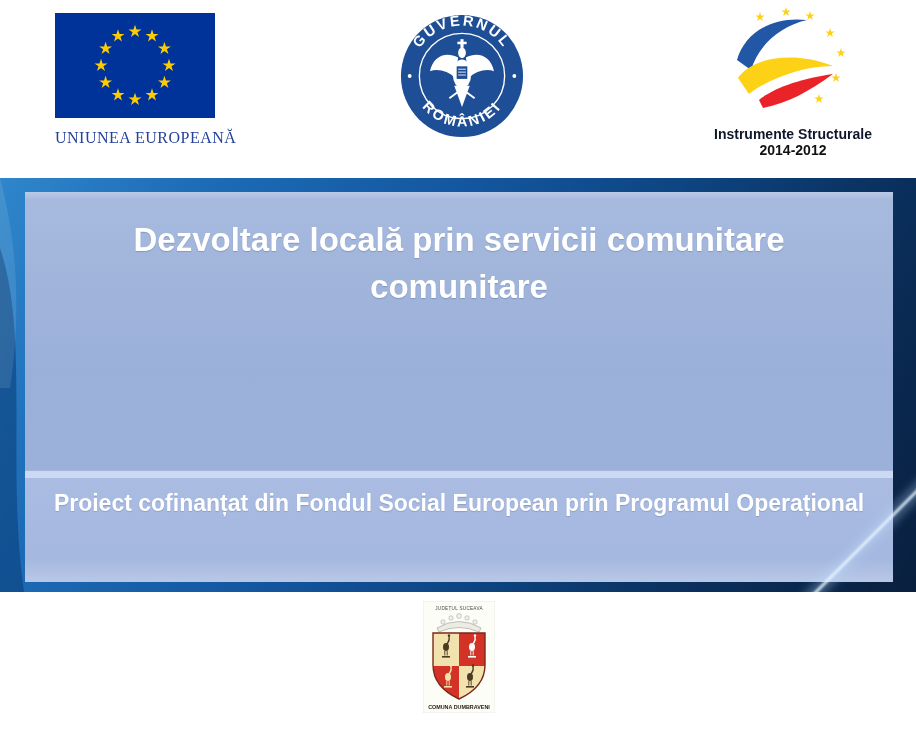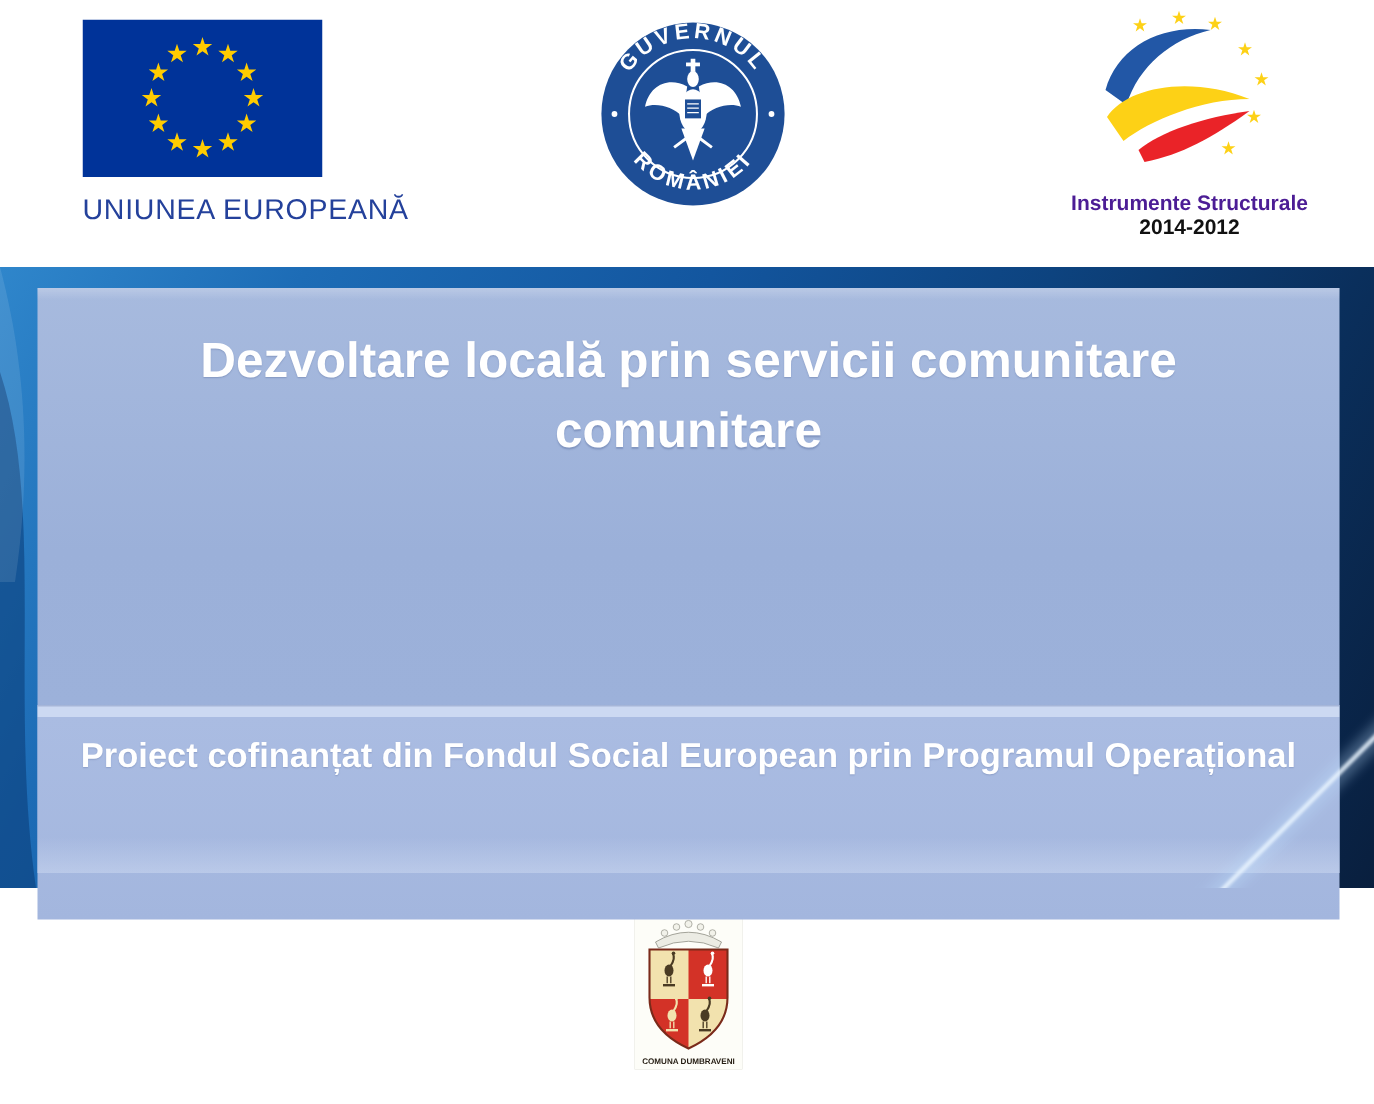--- a/index.html
+++ b/index.html
@@ -3,27 +3,27 @@
 <meta charset="utf-8">
 <style>
   html,body{margin:0;padding:0;background:#fff;}
   .stage{position:relative;width:916px;height:736px;overflow:hidden;background:#ffffff;
          font-family:"Liberation Sans","DejaVu Sans",sans-serif;}
 
   
   .header{position:absolute;left:0;top:0;width:916px;height:178px;background:#ffffff;}
 
   .eu-logo{position:absolute;left:55px;top:13px;width:160px;}
-  .eu-label{margin-top:7px;font-size:19px;letter-spacing:.5px;
-            color:#24419b;font-weight:400;white-space:nowrap;}
+  .eu-label{margin-top:7px;font-size:16px;letter-spacing:.5px;
+            color:#24419b;font-weight:400;white-space:nowrap;font-family:Liberation Serif, serif;}
 
   .gov-logo{position:absolute;left:399px;top:13px;width:126px;height:126px;}
 
   .is-logo{position:absolute;left:693px;top:0;width:200px;text-align:center;}
-  .is-line1{font-size:14px;font-weight:700;color:#4c1d95;margin-top:2px;white-space:nowrap;}
+  .is-line1{font-size:14px;font-weight:700;color:#0f172a;margin-top:2px;white-space:nowrap;}
   .is-line2{font-size:14px;font-weight:700;color:#111;}
 
   
   .slide{position:absolute;left:0;top:178px;width:916px;height:414px;
          background:linear-gradient(118deg,#2f86cb 0%,#1d6cb6 18%,#13569f 42%,
                     #0d437f 62%,#0a2f5c 80%,#091f3e 100%);}
   .slide-decor{position:absolute;left:0;top:0;width:916px;height:414px;z-index:3;pointer-events:none;}
 
   .panel{position:absolute;left:25px;top:14px;width:868px;height:390px;z-index:2;
          background:linear-gradient(180deg,#a7bade 0%,#9bb0d9 45%,#9db2db 100%);}
@@ -34,21 +34,21 @@
 
   .title-block{position:absolute;left:0;top:0;width:868px;height:338px;padding-top:24px;
                box-sizing:border-box;}
   .title-line{display:block;text-align:center;color:#fff;font-weight:700;
               font-size:33px;line-height:47px;
               text-shadow:0 1px 1px rgba(40,60,110,.25);}
 
   .divider{position:absolute;left:0;top:278px;width:868px;height:8px;background:#ccd9f2;
            border-top:1px solid rgba(120,140,185,.45);box-sizing:border-box;z-index:2;}
 
-  .subtitle-block{position:absolute;left:0;top:286px;width:868px;height:135px;
+  .subtitle-block{position:absolute;left:0;top:286px;width:868px;height:103px;
                   background:linear-gradient(180deg,#aabce2 0%,#a3b6de 100%);
                   padding-top:9px;box-sizing:border-box;}
   .subtitle-line{display:block;text-align:center;color:#fff;font-weight:700;
                  font-size:23px;line-height:33px;
                  text-shadow:0 1px 1px rgba(40,60,110,.22);}
 
   
   .footer{position:absolute;left:0;top:592px;width:916px;height:144px;background:#ffffff;}
   .coa{position:absolute;left:423px;top:9px;width:72px;height:112px;}
 </style>

